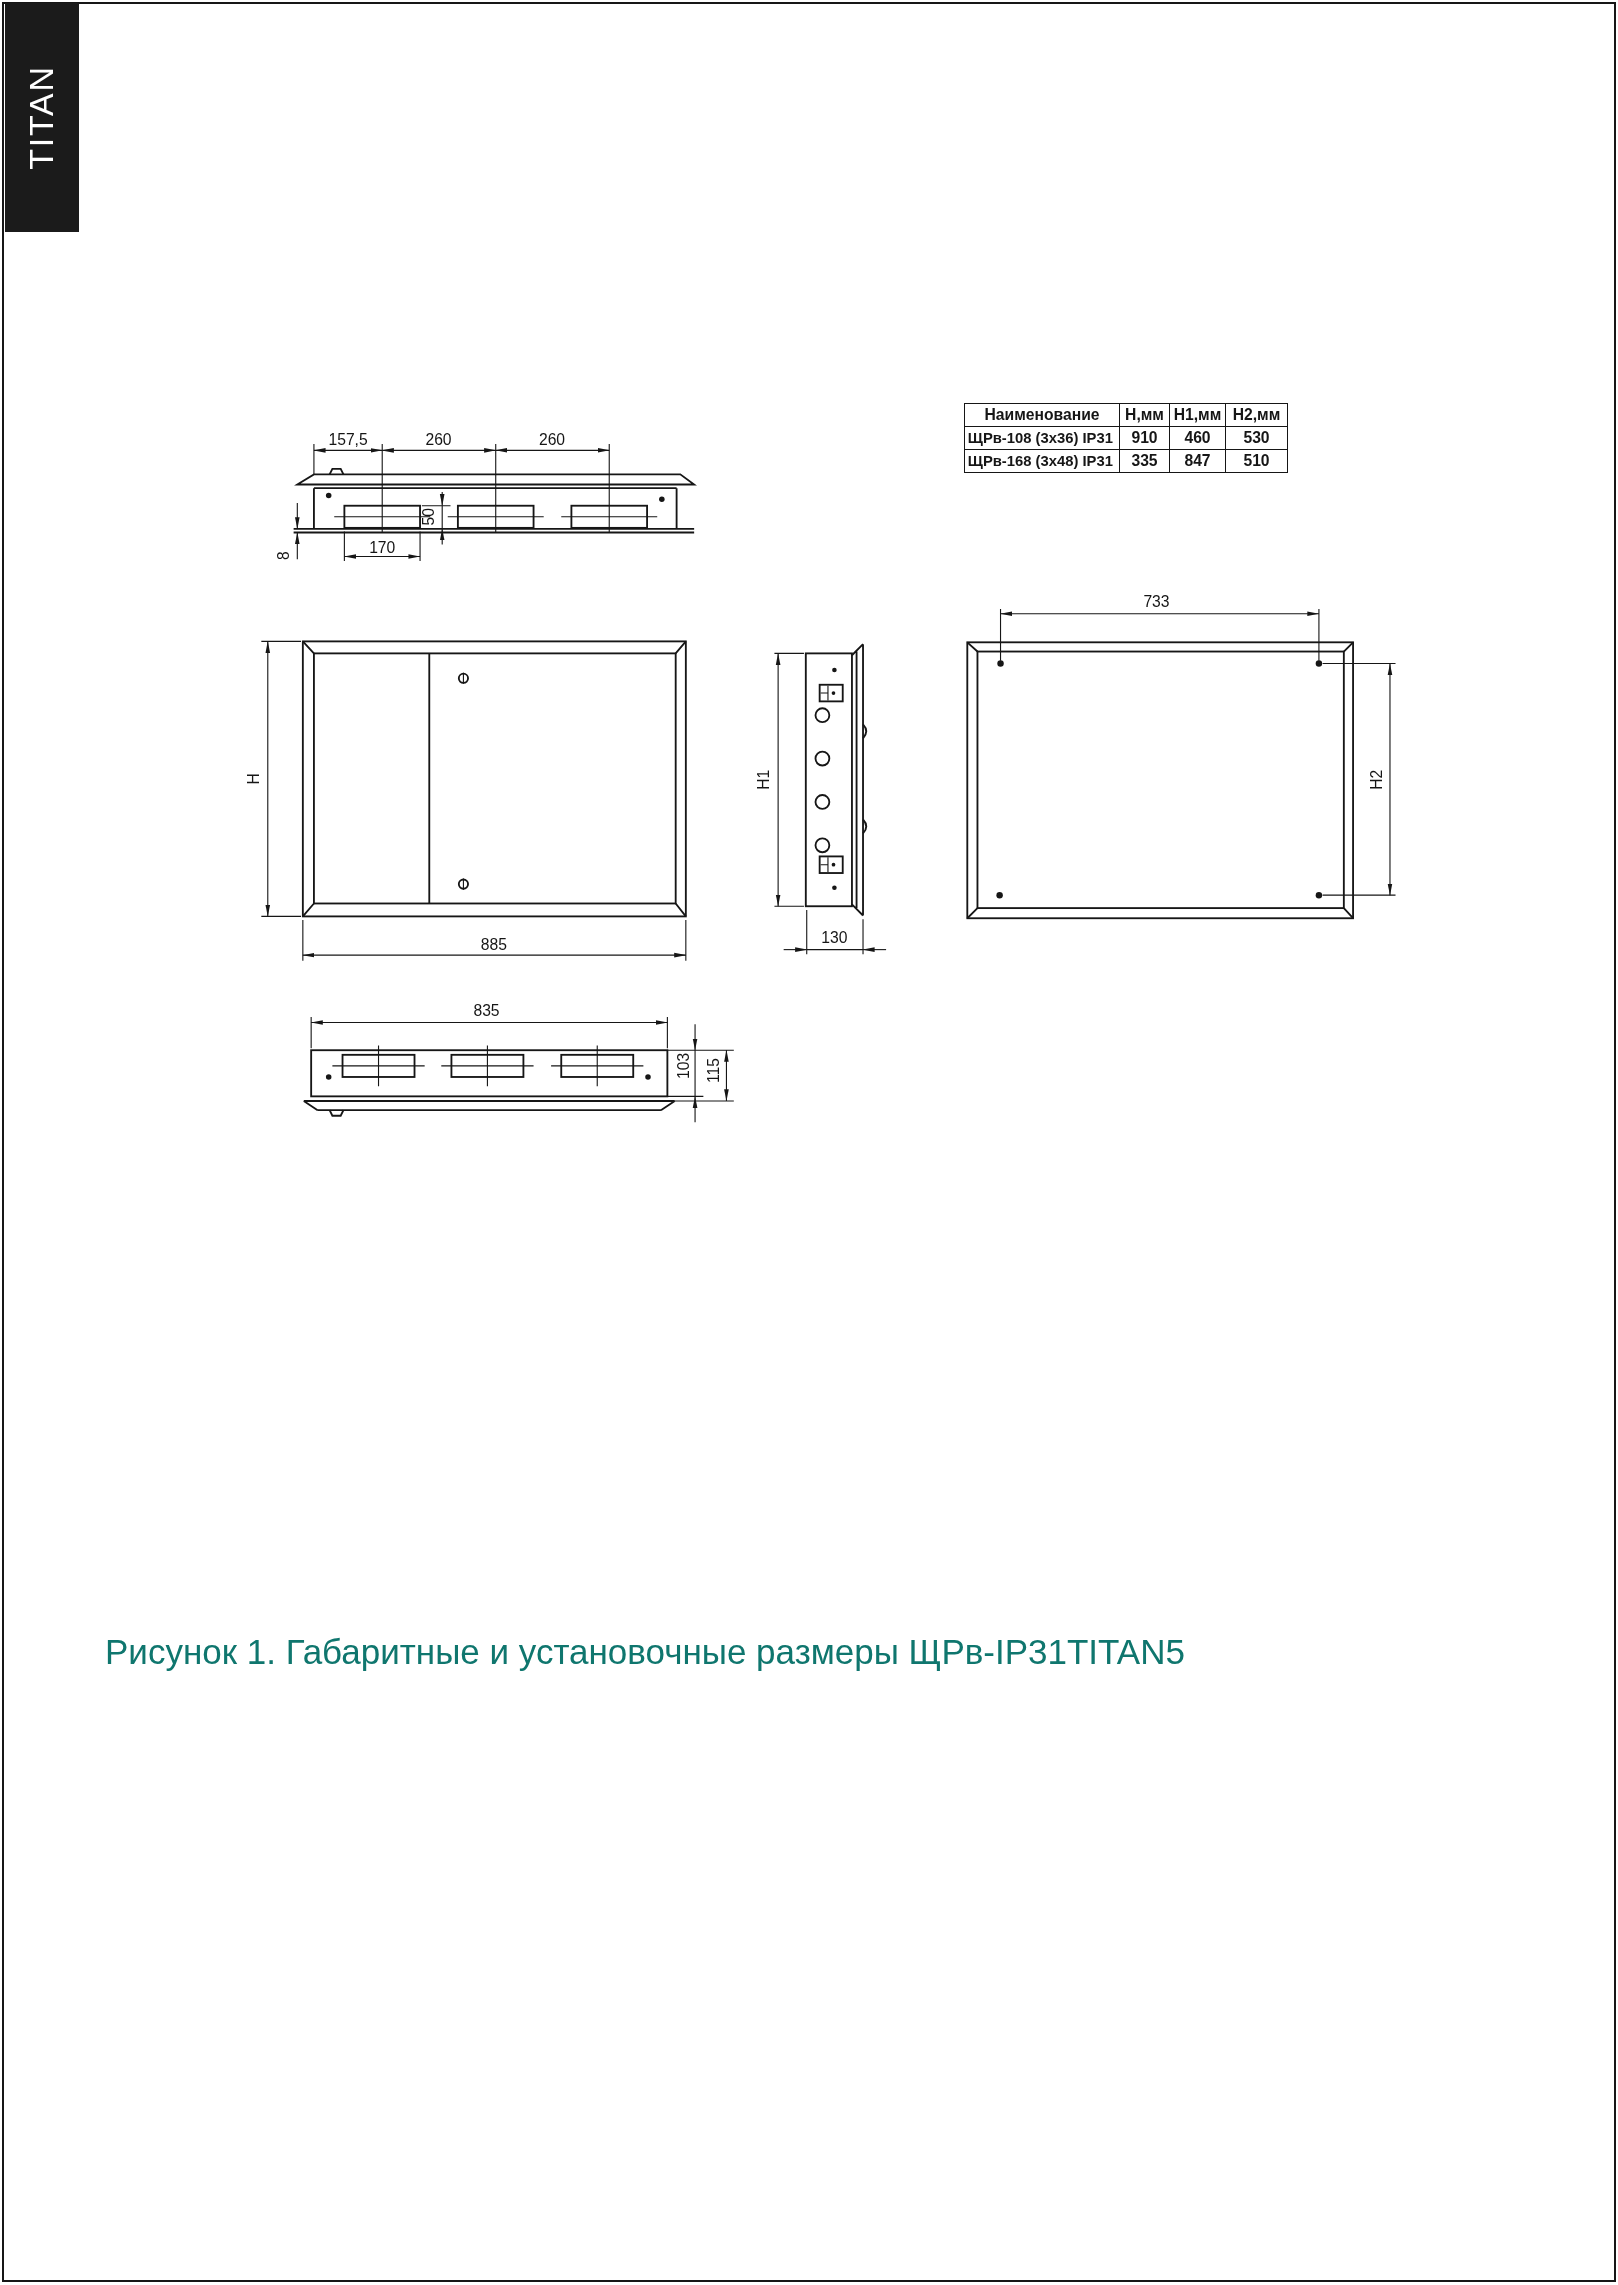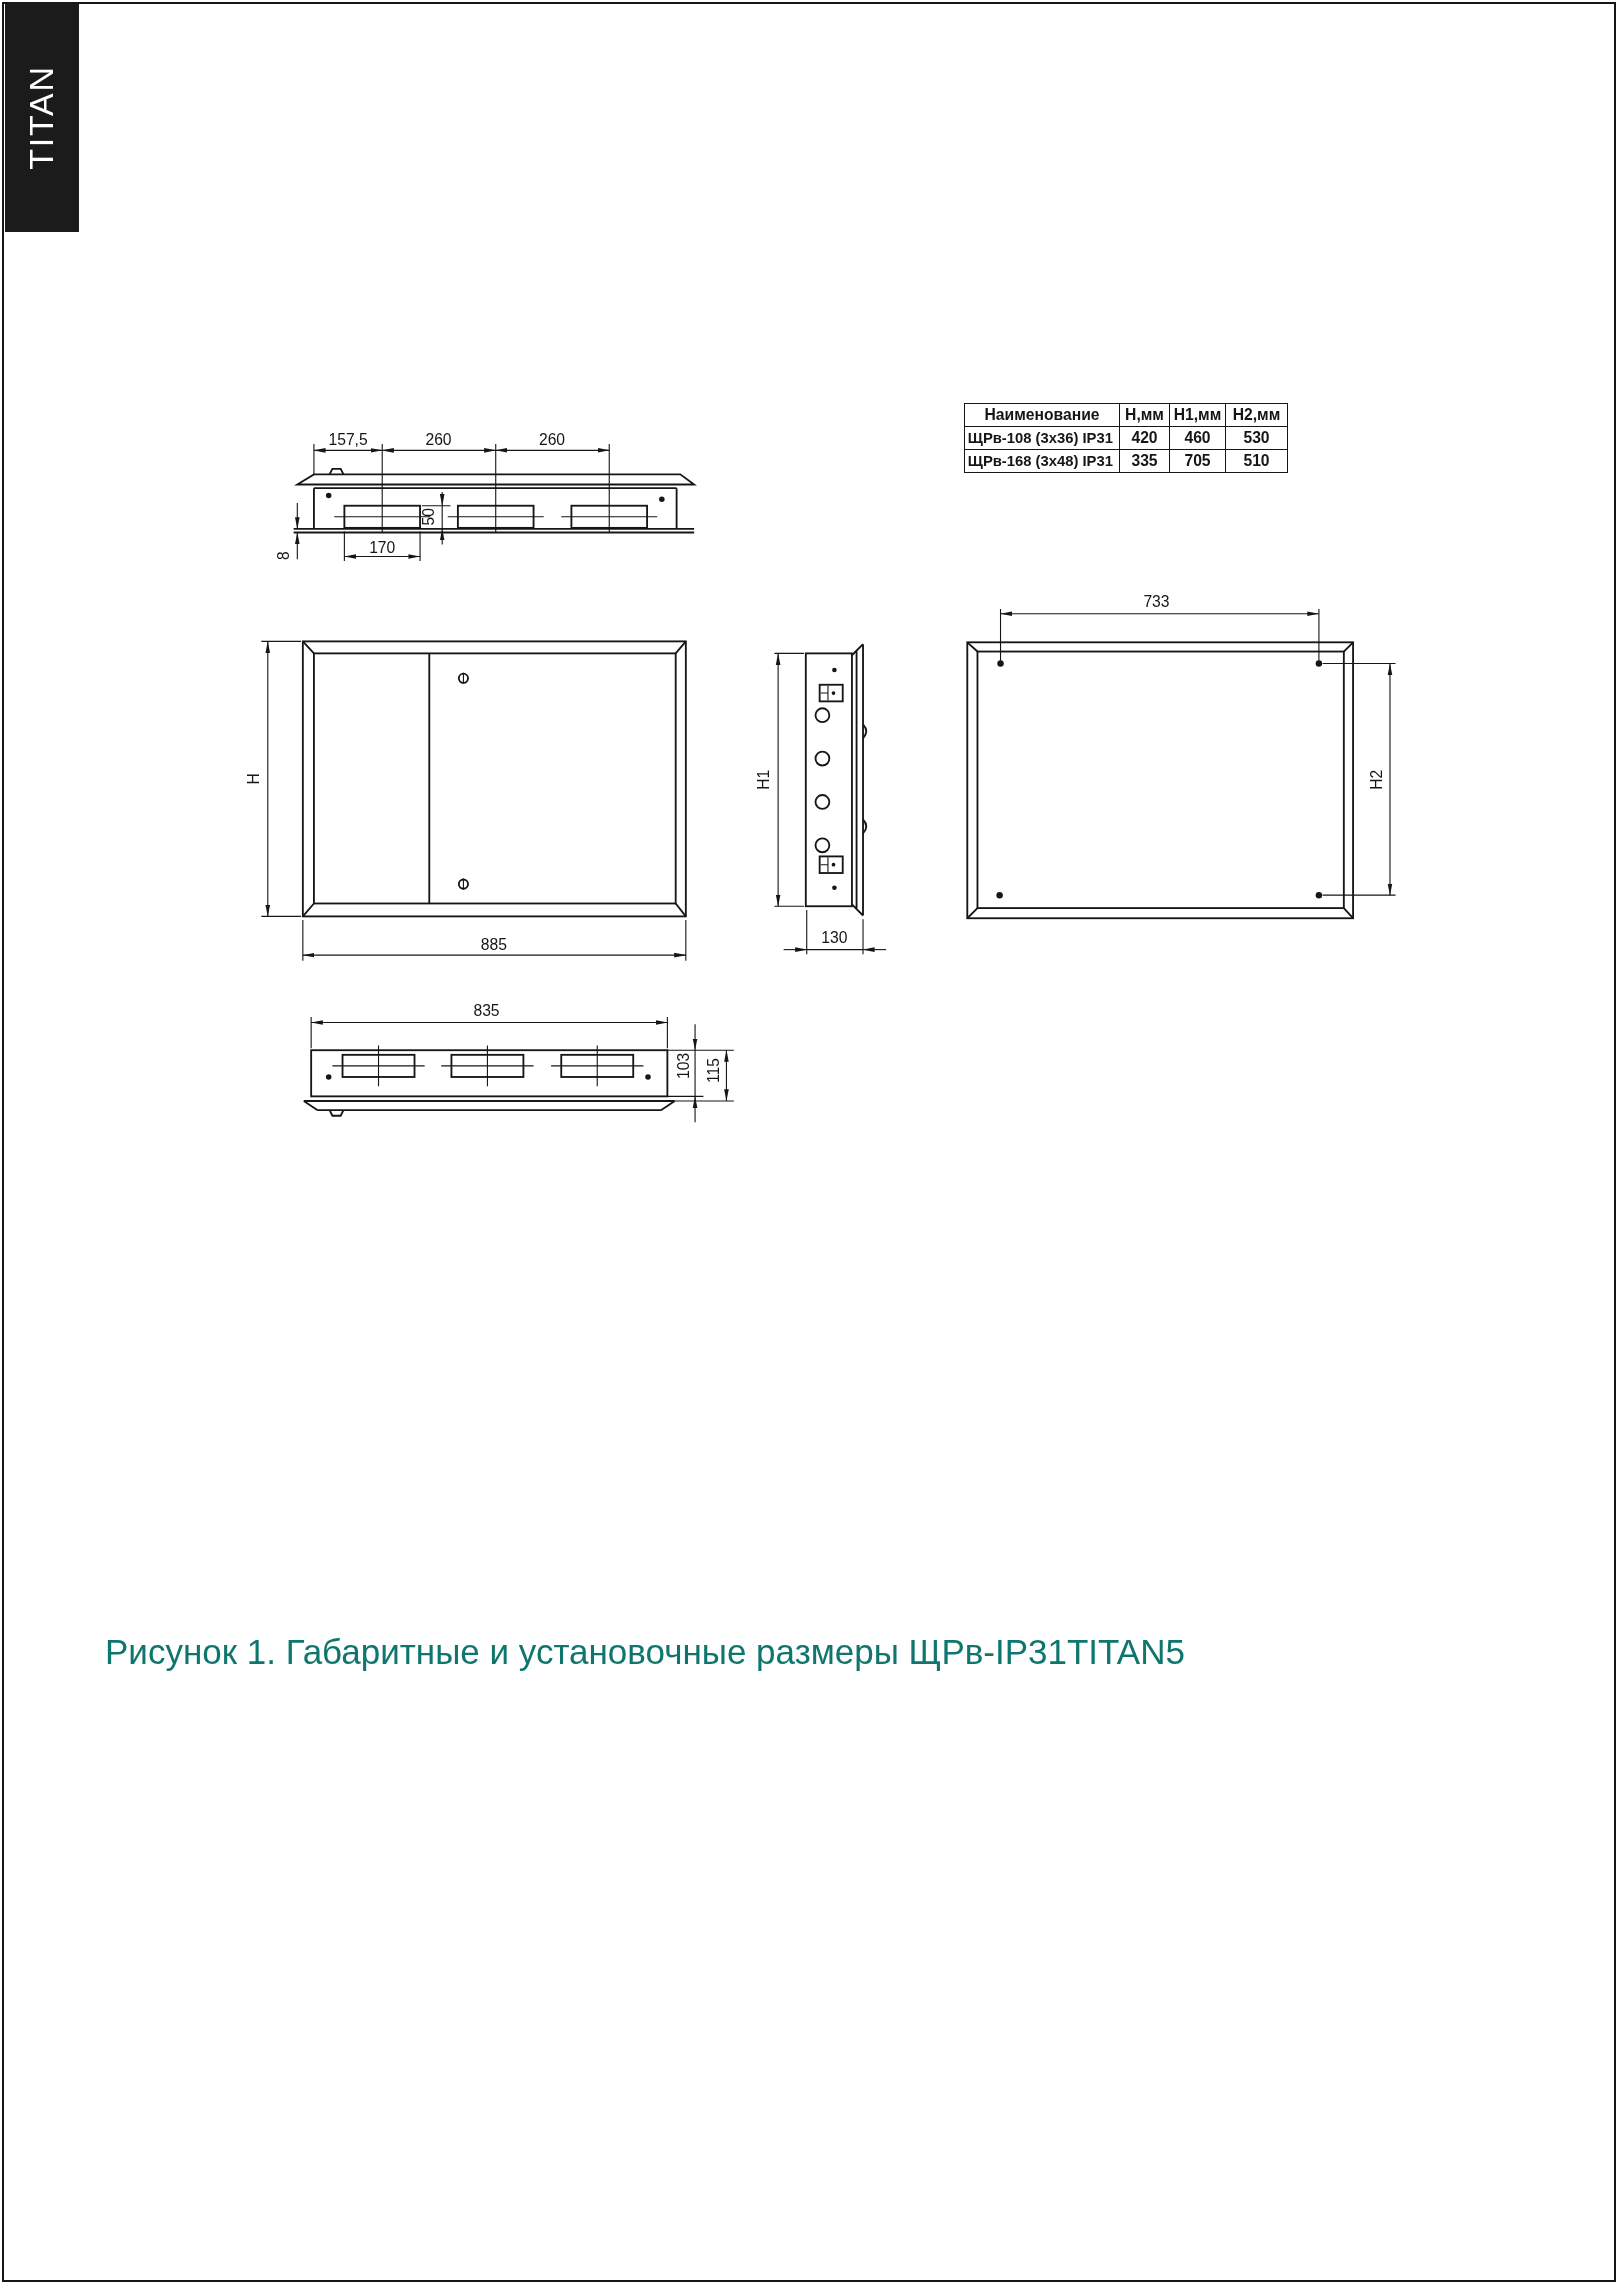--- a/index.html
+++ b/index.html
@@ -44,28 +44,28 @@
       </colgroup>
     <tbody>
         <tr>
       <td>Наименование</td>
       <td>H,мм</td>
       <td>H1,мм</td>
       <td>H2,мм</td>
     </tr>
     <tr>
       <td class="name">ЩРв-108 (3х36) IP31</td>
-      <td>420</td>
+      <td>910</td>
       <td>460</td>
       <td>530</td>
     </tr>
     <tr>
       <td class="name">ЩРв-168 (3х48) IP31</td>
       <td>335</td>
-      <td>705</td>
+      <td>847</td>
       <td>510</td>
     </tr>
   </tbody>
     </table>
 
   <svg class="drawing" width="1619" height="2285" viewBox="0 0 1754 2476">
     <defs>
       <marker id="arr" viewBox="0 0 13 6" markerWidth="13" markerHeight="6" refX="12.6" refY="3" orient="auto-start-reverse" markerUnits="userSpaceOnUse">
         <path d="M13,3 L0,0.5 L0,5.5 Z" fill="#161616"></path>
       </marker>

